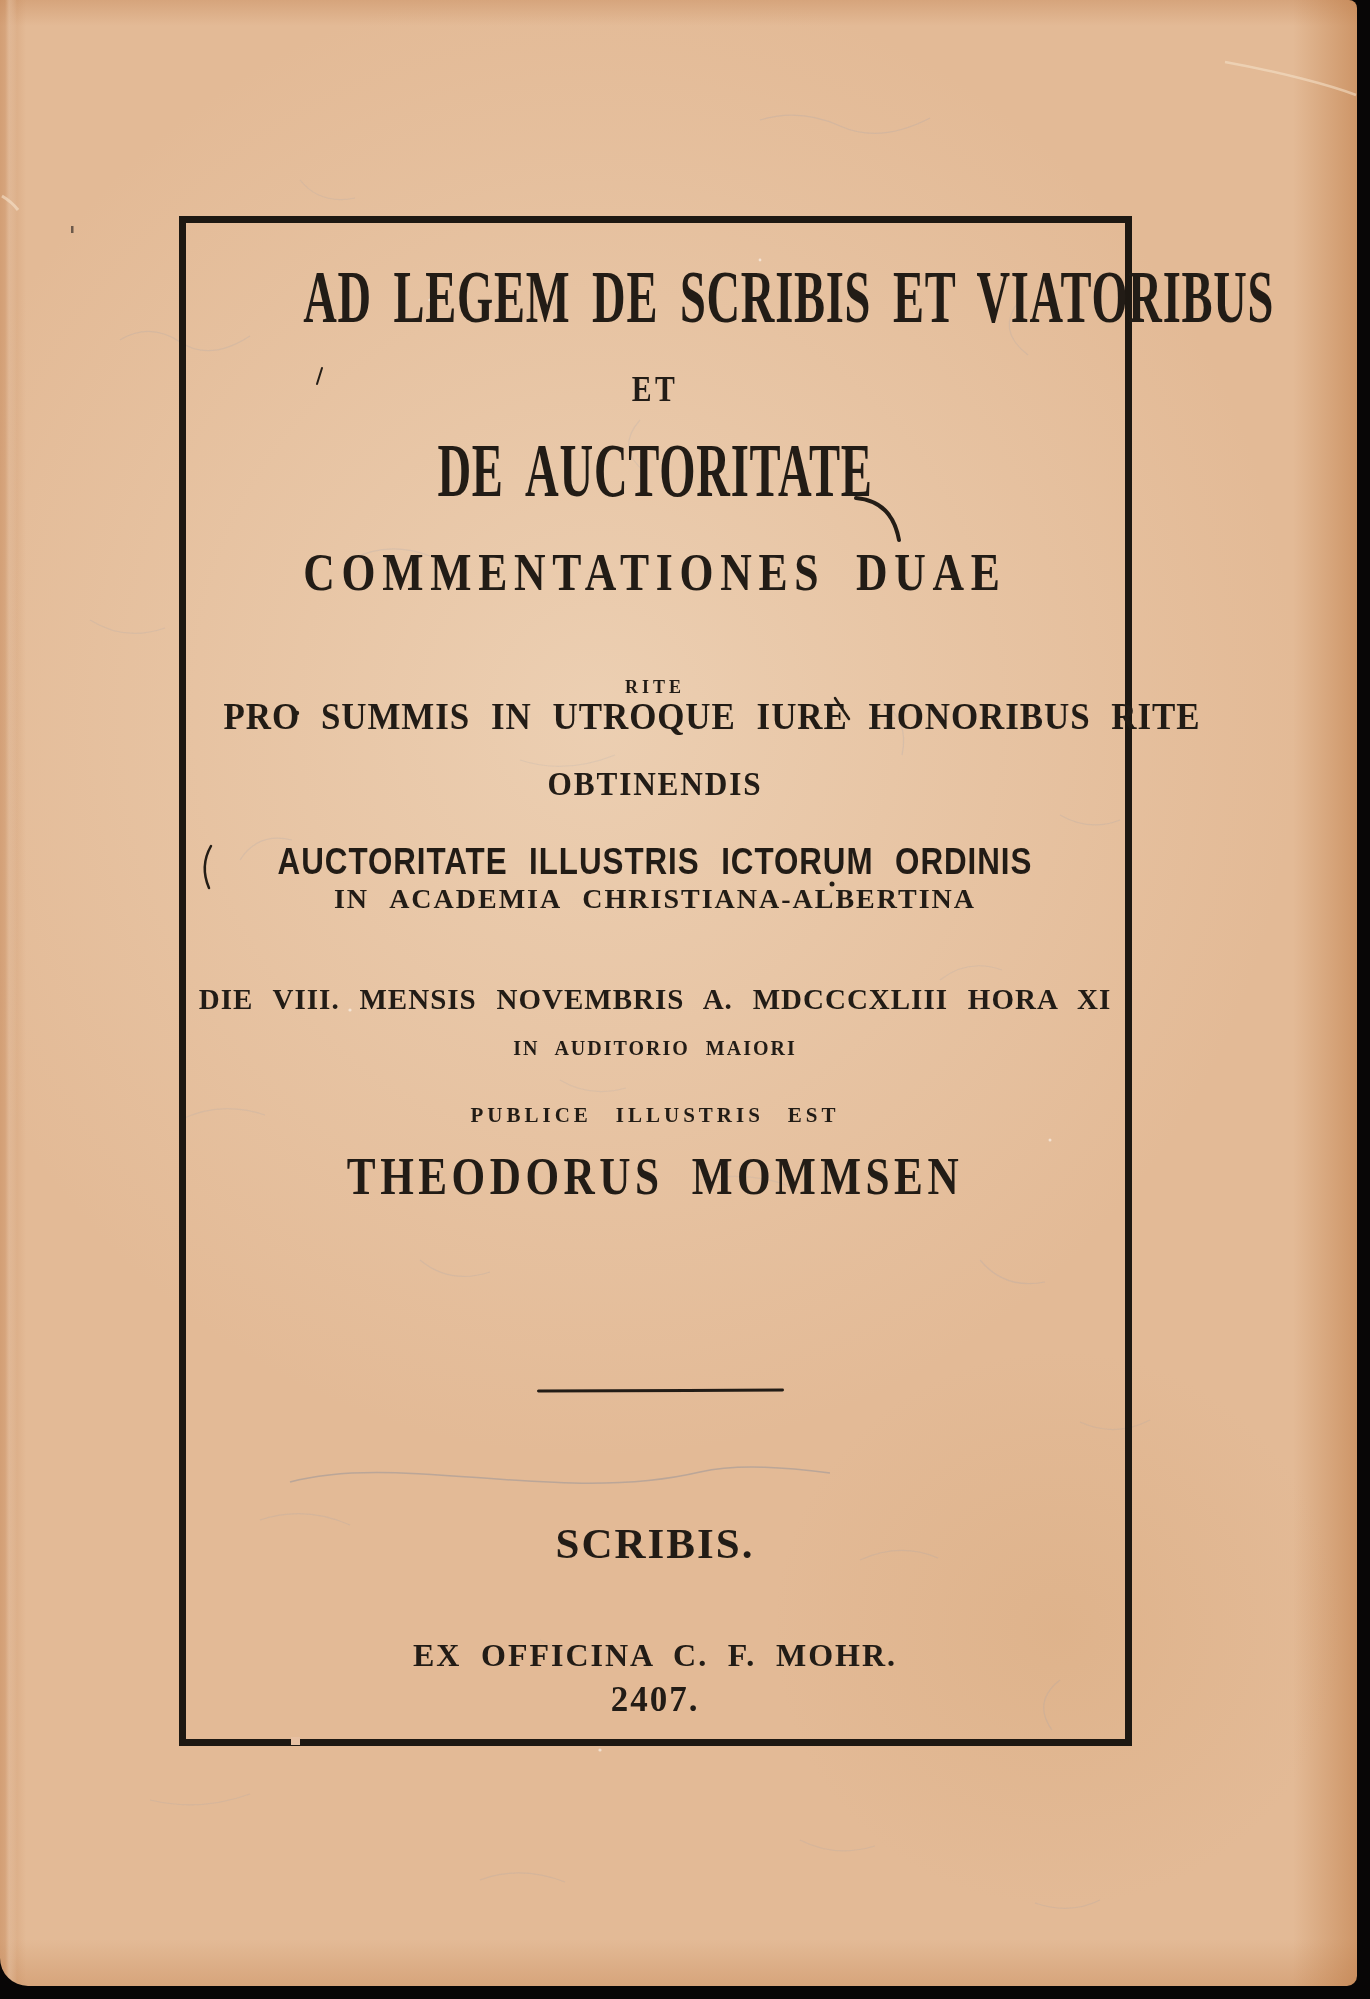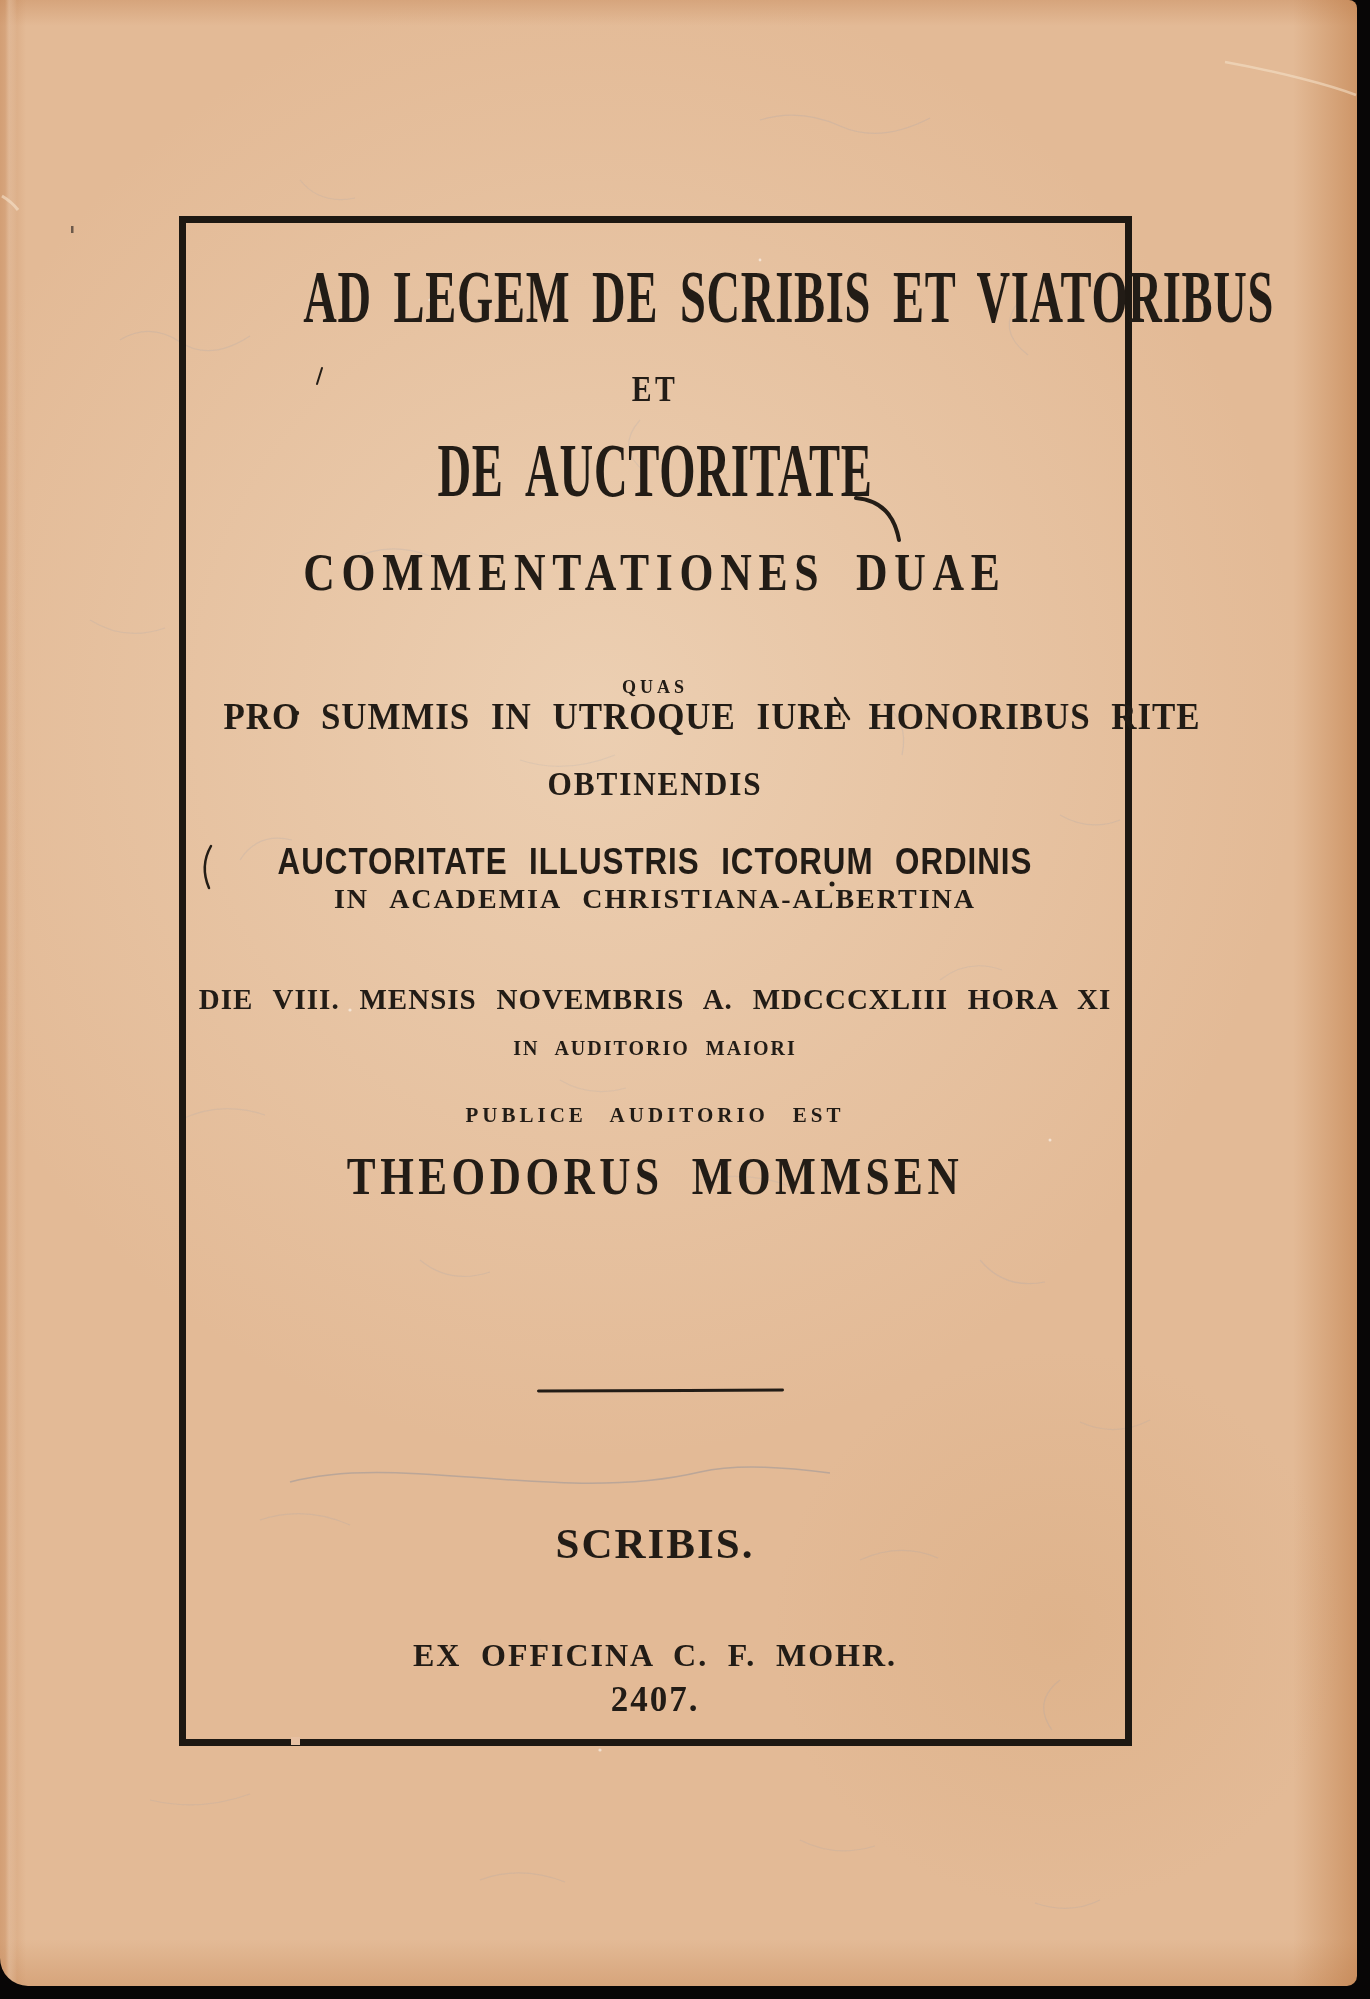--- a/index.html
+++ b/index.html
@@ -108,35 +108,35 @@
   <div class="frame-notch"></div>
 
   <div class="line l-title1">AD LEGEM DE SCRIBIS ET VIATORIBUS</div>
 
   <div class="line l-et">ET</div>
 
   <div class="line l-title2">DE AUCTORITATE</div>
 
   <div class="line l-subtitle">COMMENTATIONES DUAE</div>
 
-  <div class="line l-quas">QUAS</div>
+  <div class="line l-quas">RITE</div>
 
   <div class="line l-honors1">PRO SUMMIS IN UTROQUE IURE HONORIBUS RITE</div>
 
   <div class="line l-honors2">OBTINENDIS</div>
 
   <div class="line l-authority">AUCTORITATE ILLUSTRIS ICTORUM ORDINIS</div>
 
   <div class="line l-academy">IN ACADEMIA CHRISTIANA-ALBERTINA</div>
 
   <div class="line l-date">DIE VIII. MENSIS NOVEMBRIS A. MDCCCXLIII HORA XI</div>
 
   <div class="line l-venue">IN AUDITORIO MAIORI</div>
 
-  <div class="line l-defense">PUBLICE AUDITORIO EST</div>
+  <div class="line l-defense">PUBLICE ILLUSTRIS EST</div>
 
   <div class="line l-author">THEODORUS MOMMSEN</div>
 
 
   <div class="separator"></div>
 
   <div class="line l-place">SCRIBIS.</div>
 
   <div class="line l-printer">EX OFFICINA C. F. MOHR.</div>
 

